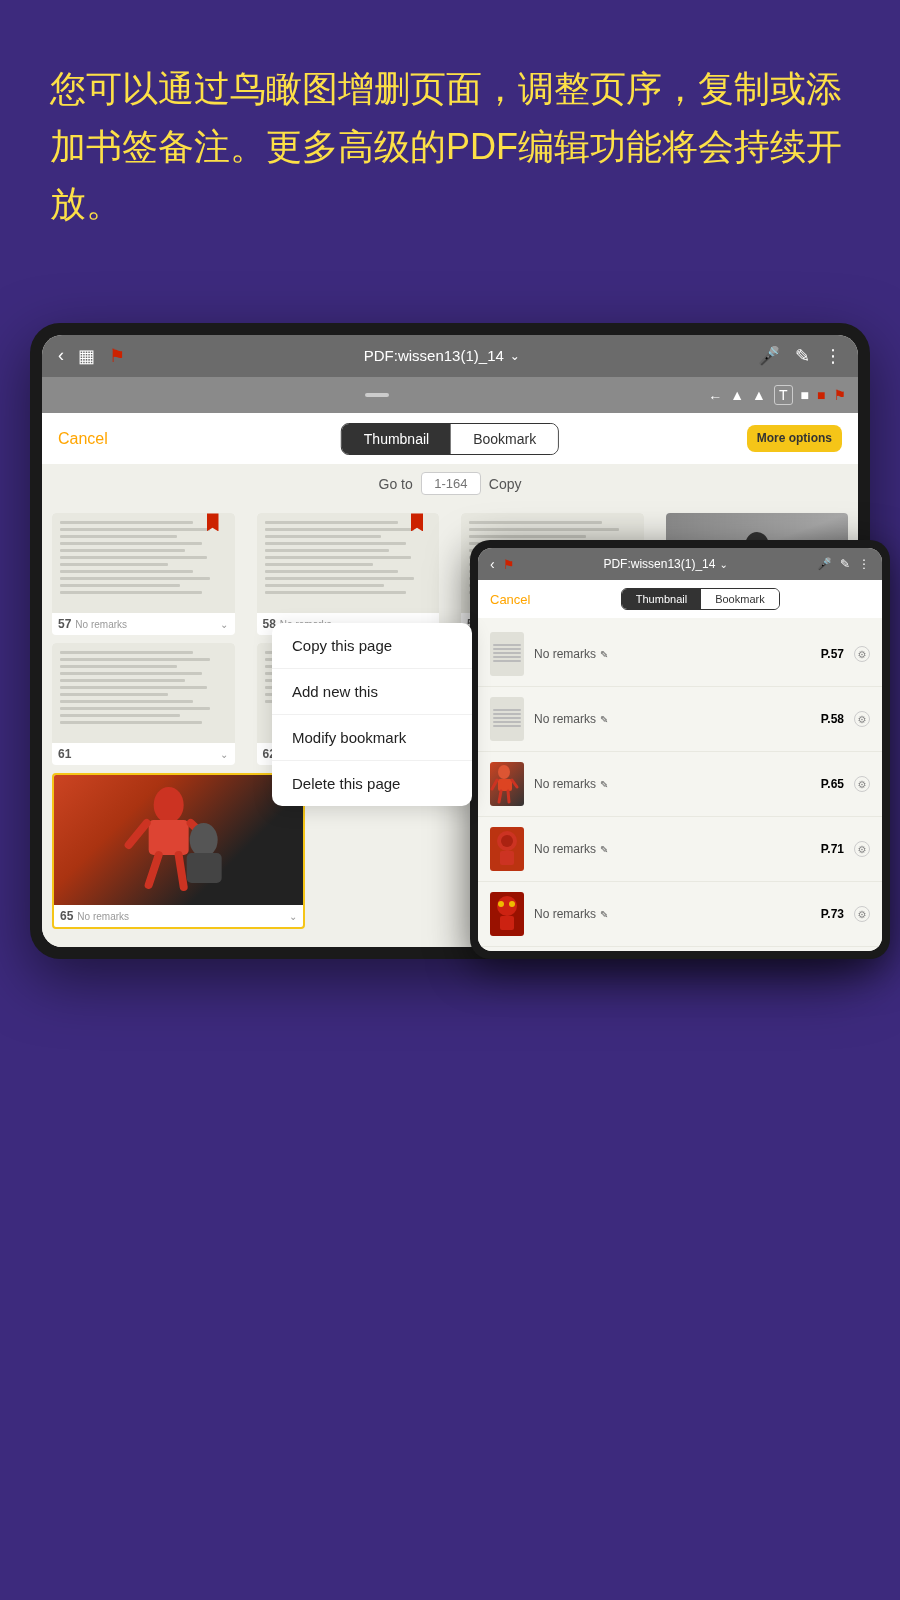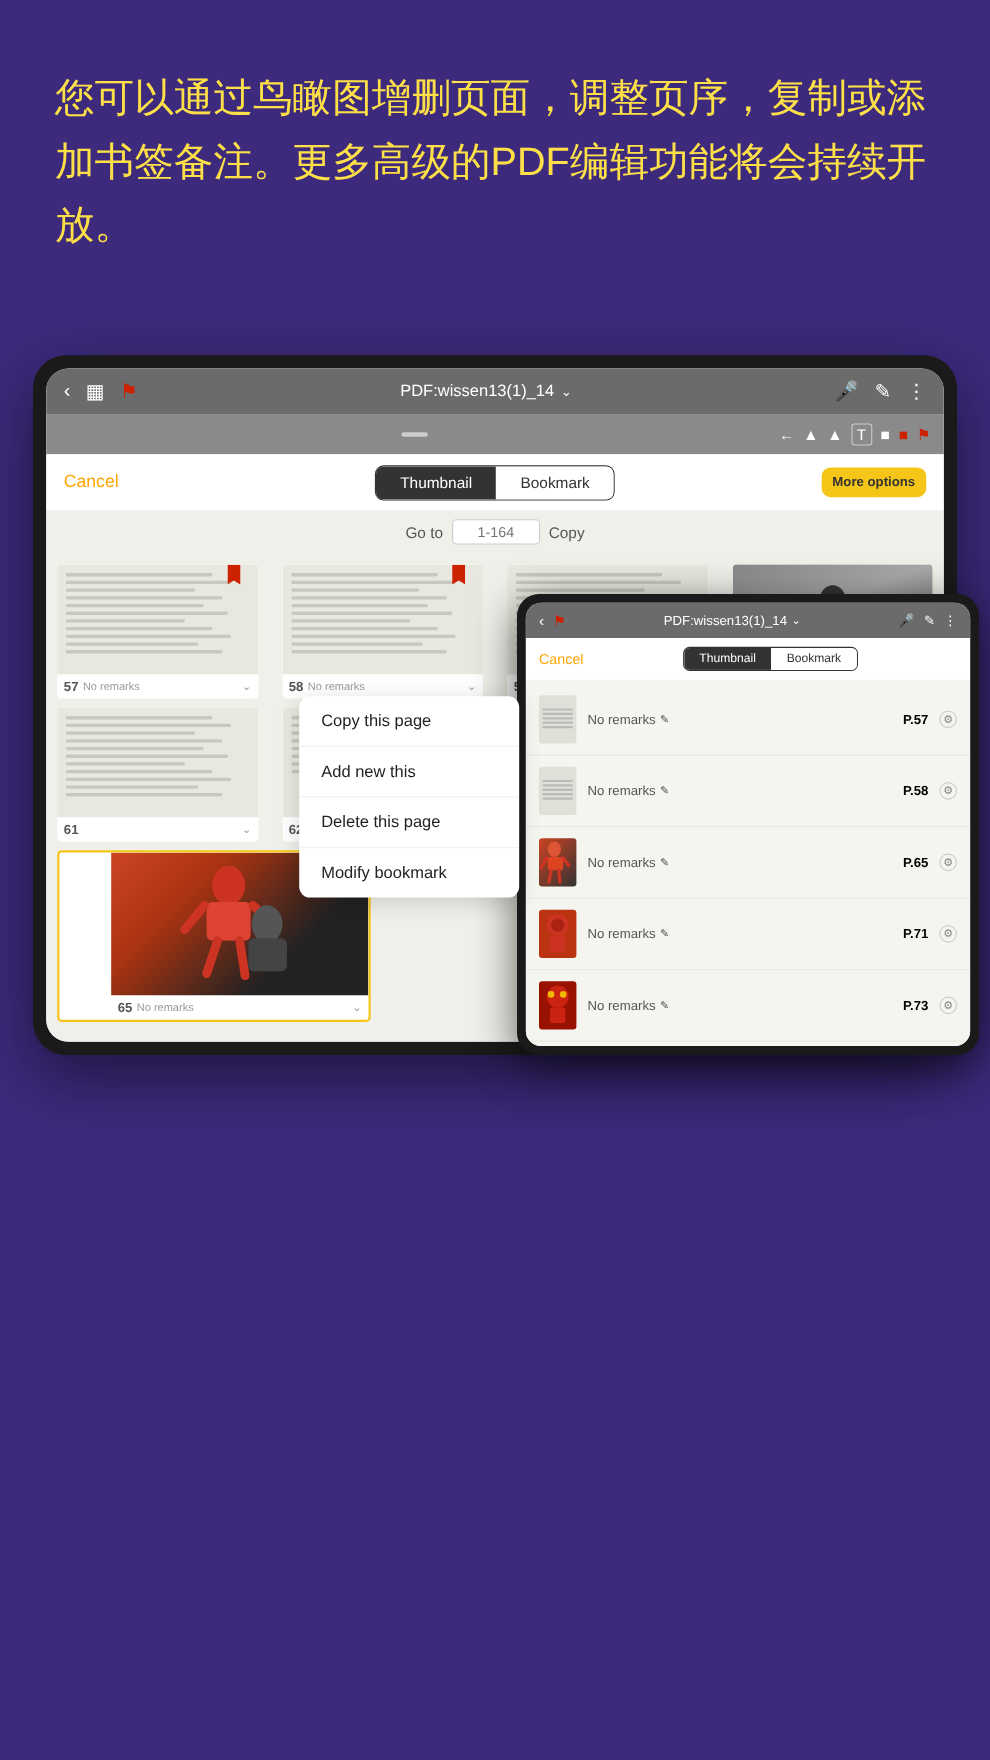--- a/index.html
+++ b/index.html
@@ -170,21 +170,21 @@
       gap: 8px;
       font-size: 14px;
       color: #555;
     }
 
     .page-input {
       border: 1px solid #ccc;
       border-radius: 4px;
       padding: 3px 8px;
       font-size: 13px;
-      width: 80px;
+      width: 60px;
       text-align: center;
       color: #888;
     }
 
     
     .thumb-grid {
       background: #f0f0ea;
       padding: 10px;
       position: relative;
     }
@@ -256,21 +256,21 @@
     
     .context-menu {
       position: absolute;
       background: white;
       border-radius: 10px;
       box-shadow: 0 4px 20px rgba(0,0,0,0.15);
       z-index: 100;
       min-width: 200px;
       overflow: hidden;
       left: 230px;
-      top: 130px;
+      top: 120px;
     }
 
     .menu-item {
       padding: 14px 20px;
       font-size: 15px;
       color: #222;
       cursor: pointer;
       border-bottom: 1px solid #f0f0f0;
     }
 
@@ -587,22 +587,22 @@
               <span class="thumb-num">60</span>
               <span class="thumb-remark"></span>
               <span class="thumb-chevron">⌄</span>
             </div>
           </div>
         </div>
 
         <div class="context-menu">
           <div class="menu-item">Copy this page</div>
           <div class="menu-item">Add new this</div>
+          <div class="menu-item">Modify bookmark</div>
           <div class="menu-item">Delete this page</div>
-          <div class="menu-item">Modify bookmark</div>
         </div>
 
         <div class="thumb-row">
 
           <div class="thumb-cell">
             <div class="thumb-image">
               <div class="thumb-text-lines">
                 <div class="thumb-line" style="width:80%;"></div>
                 <div class="thumb-line" style="width:90%;"></div>
                 <div class="thumb-line" style="width:70%;"></div>
@@ -672,21 +672,21 @@
               </div>
             </div>
             <div class="thumb-footer">
               <span class="thumb-num">64</span>
             </div>
           </div>
         </div>
 
         <div class="thumb-row">
 
-          <div class="thumb-cell highlighted" style="flex:1;padding-left:47px;">
+          <div class="thumb-cell highlighted" style="flex:1;">
             <div class="thumb-image" style="height:130px;">
               <div style="width:100%;height:100%;background:linear-gradient(135deg,#cc4422 0%,#aa3311 30%,#222 70%);">
                 <svg width="100%" height="100%" viewBox="0 0 120 130">
                   <ellipse cx="50" cy="30" rx="15" ry="18" fill="#cc3322"></ellipse>
                   <rect x="30" y="45" width="40" height="35" rx="5" fill="#dd4433"></rect>
                   <line x1="28" y1="48" x2="10" y2="70" stroke="#cc3322" stroke-width="8" stroke-linecap="round"></line>
                   <line x1="72" y1="48" x2="90" y2="65" stroke="#cc3322" stroke-width="8" stroke-linecap="round"></line>
                   <line x1="40" y1="80" x2="30" y2="110" stroke="#cc3322" stroke-width="8" stroke-linecap="round"></line>
                   <line x1="60" y1="80" x2="65" y2="112" stroke="#cc3322" stroke-width="8" stroke-linecap="round"></line>
                   <ellipse cx="85" cy="65" rx="14" ry="17" fill="#555"></ellipse>

